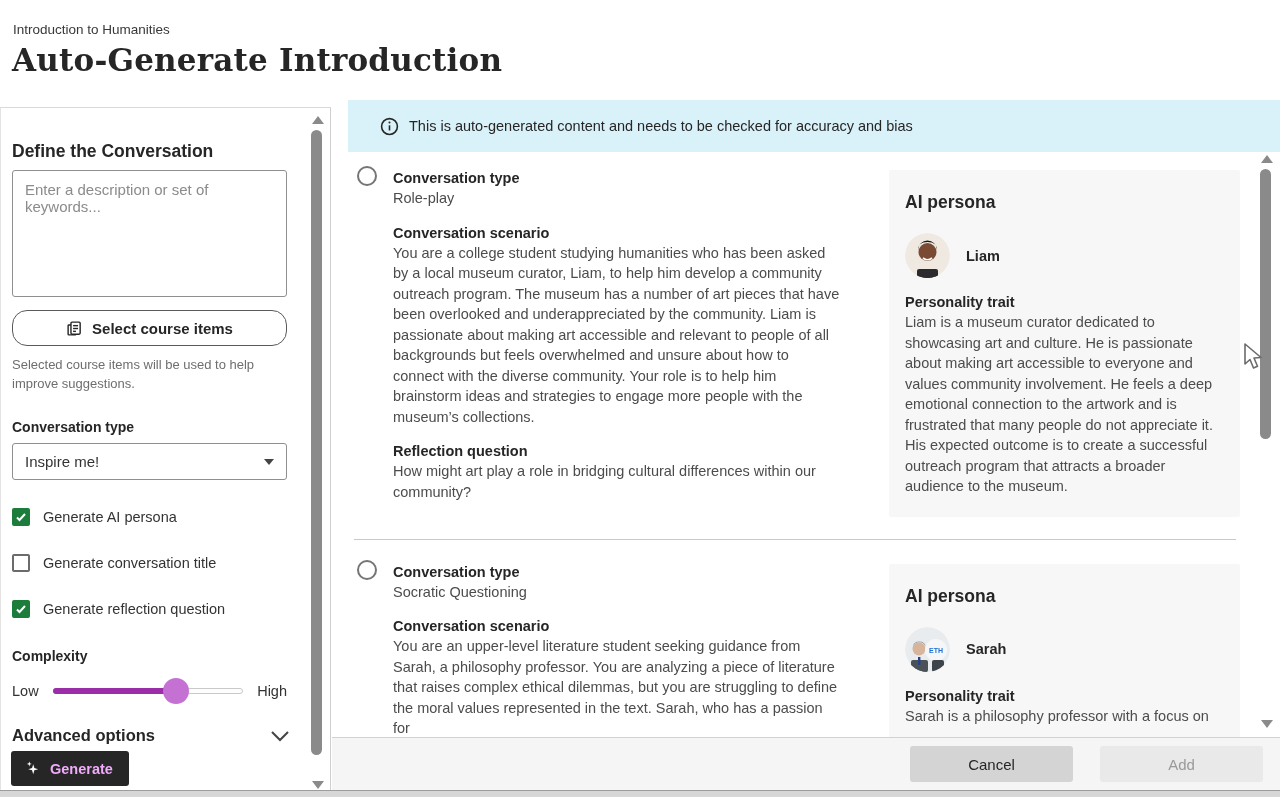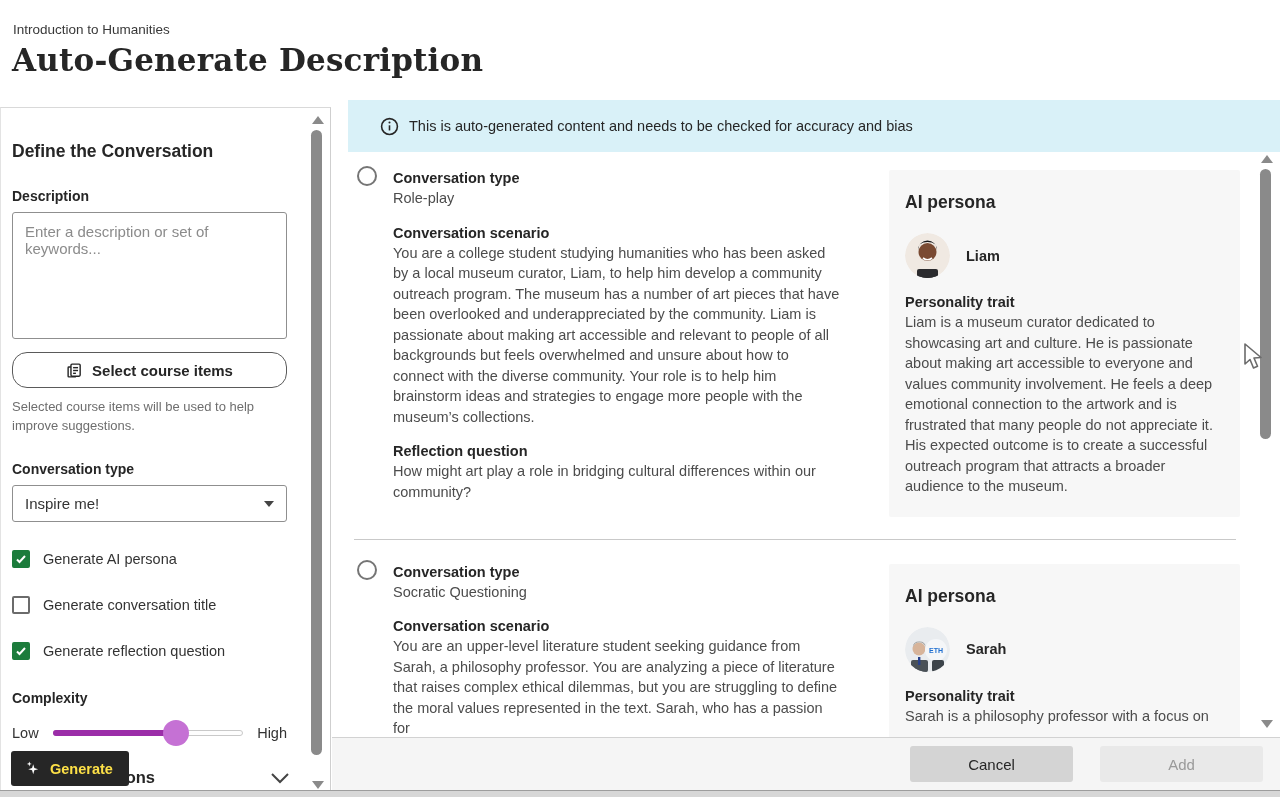--- a/index.html
+++ b/index.html
@@ -29,21 +29,21 @@
   .checkbox.checked svg { display:block; }
   .check-label { font-size:14.5px; color:#333; }
   .slider-row { display:flex; align-items:center; margin-top:14px; width:275px; }
   .slider-end { font-size:14.5px; color:#333; }
   .slider-track-wrap { position:relative; flex:1; height:26px; margin:0 14px; }
   .slider-track { position:absolute; left:0; right:0; top:10px; height:6px; border-radius:3px; background:#fdfdfd; border:1px solid #c9c9c9; }
   .slider-fill { position:absolute; left:0; top:10px; height:6px; border-radius:3px; background:#9b2da8; }
   .slider-handle { position:absolute; top:0; width:26px; height:26px; margin-left:-13px; border-radius:50%; background:#c571d4; cursor:pointer; }
   .adv-row { display:flex; align-items:center; justify-content:space-between; margin-top:22px; width:278px; cursor:pointer; }
   .adv-label { font-size:16.5px; font-weight:bold; color:#262626; }
-  .generate-btn { position:absolute; left:10px; bottom:11px; height:35px; padding:0 16px 0 13px; background:#262626; color:#fde047; border:none; border-radius:3px; display:flex; align-items:center; gap:9px; font-size:14.5px; font-weight:bold; cursor:pointer; }
+  .generate-btn { position:absolute; left:10px; bottom:11px; height:35px; padding:0 16px 0 13px; background:#262626; color:#f0abfc; border:none; border-radius:3px; display:flex; align-items:center; gap:9px; font-size:14.5px; font-weight:bold; cursor:pointer; }
 
   
   .vscroll { position:absolute; width:16px; }
   .vscroll .arrow-up, .vscroll .arrow-down { position:absolute; left:3px; width:0; height:0; border-left:6px solid transparent; border-right:6px solid transparent; cursor:pointer; }
   .vscroll .arrow-up { border-bottom:8px solid #8a8a8a; }
   .vscroll .arrow-down { border-top:8px solid #8a8a8a; }
   .vscroll .thumb { position:absolute; left:2px; width:11px; border-radius:6px; background:#8a8a8a; cursor:pointer; }
   .sb-scroll { right:5px; top:5px; bottom:5px; }
   .main-scroll { right:6px; top:55px; bottom:62px; }
 
@@ -74,28 +74,27 @@
 
   .cursor { position:absolute; left:1242px; top:342px; pointer-events:none; }
 </style>
 </head>
 <body>
 
 <div id="app">
 
   <div class="header">
     <div class="breadcrumb">Introduction to Humanities</div>
-    <h1 class="page-title">Auto-Generate Description</h1>
+    <h1 class="page-title">Auto-Generate Introduction</h1>
   </div>
 
   <div class="sidebar">
     <div class="sb-inner">
       <div class="sb-heading">Define the Conversation</div>
 
-      <div class="field-label">Description</div>
       <textarea class="sb-textarea" placeholder="Enter a description or set of keywords..." style=""></textarea>
 
       <button class="course-btn">
         <span style="display:flex;">
           <svg width="17" height="17" viewBox="0 0 24 24" fill="none" stroke="#262626" stroke-width="2">
             <rect x="7" y="3" width="13" height="17" rx="1.5"></rect>
             <path d="M7 7 H4 a1 1 0 0 0 -1 1 v12 a1 1 0 0 0 1 1 h10"></path>
             <line x1="10" y1="8" x2="17" y2="8"></line>
             <line x1="10" y1="12" x2="17" y2="12"></line>
             <line x1="10" y1="16" x2="14" y2="16"></line>

